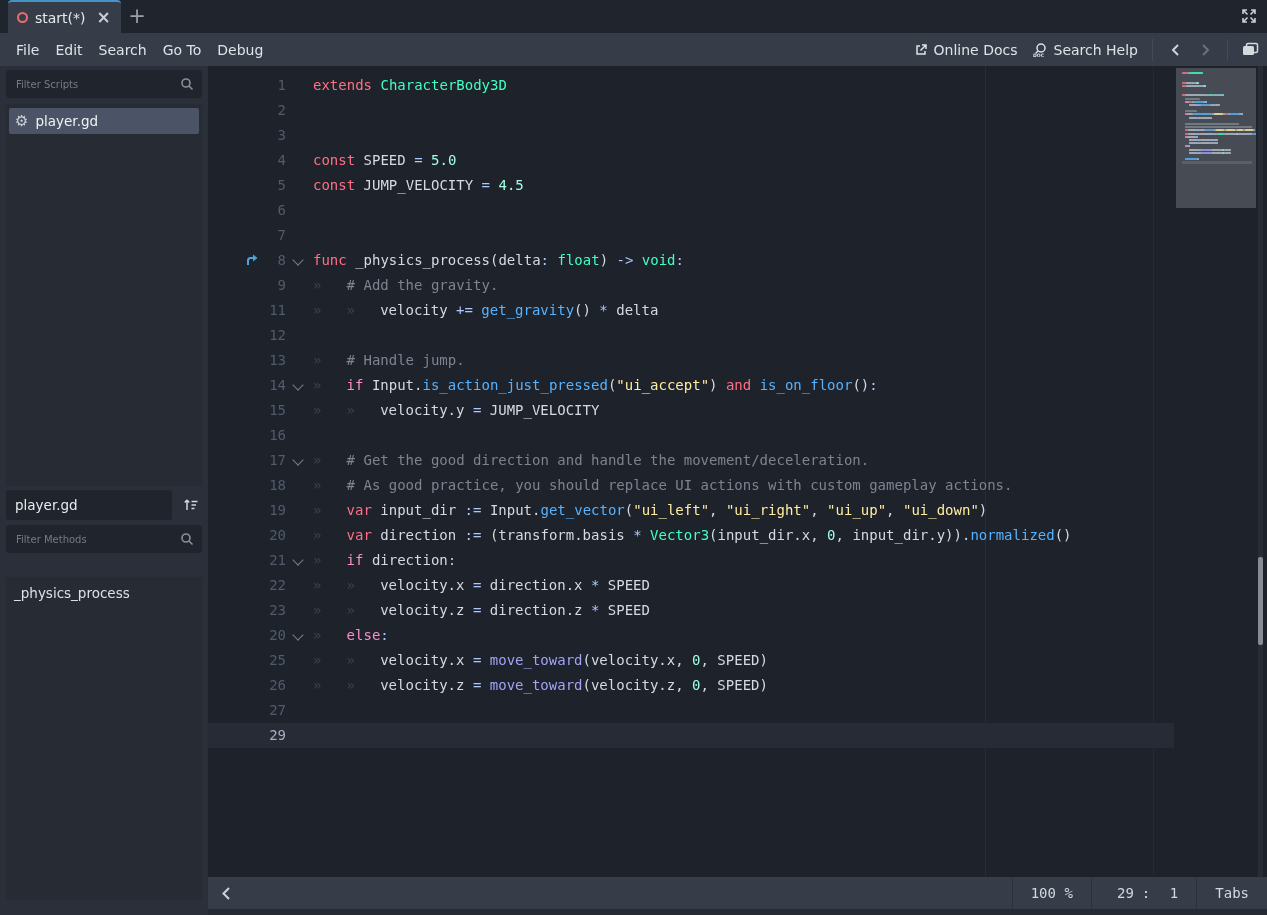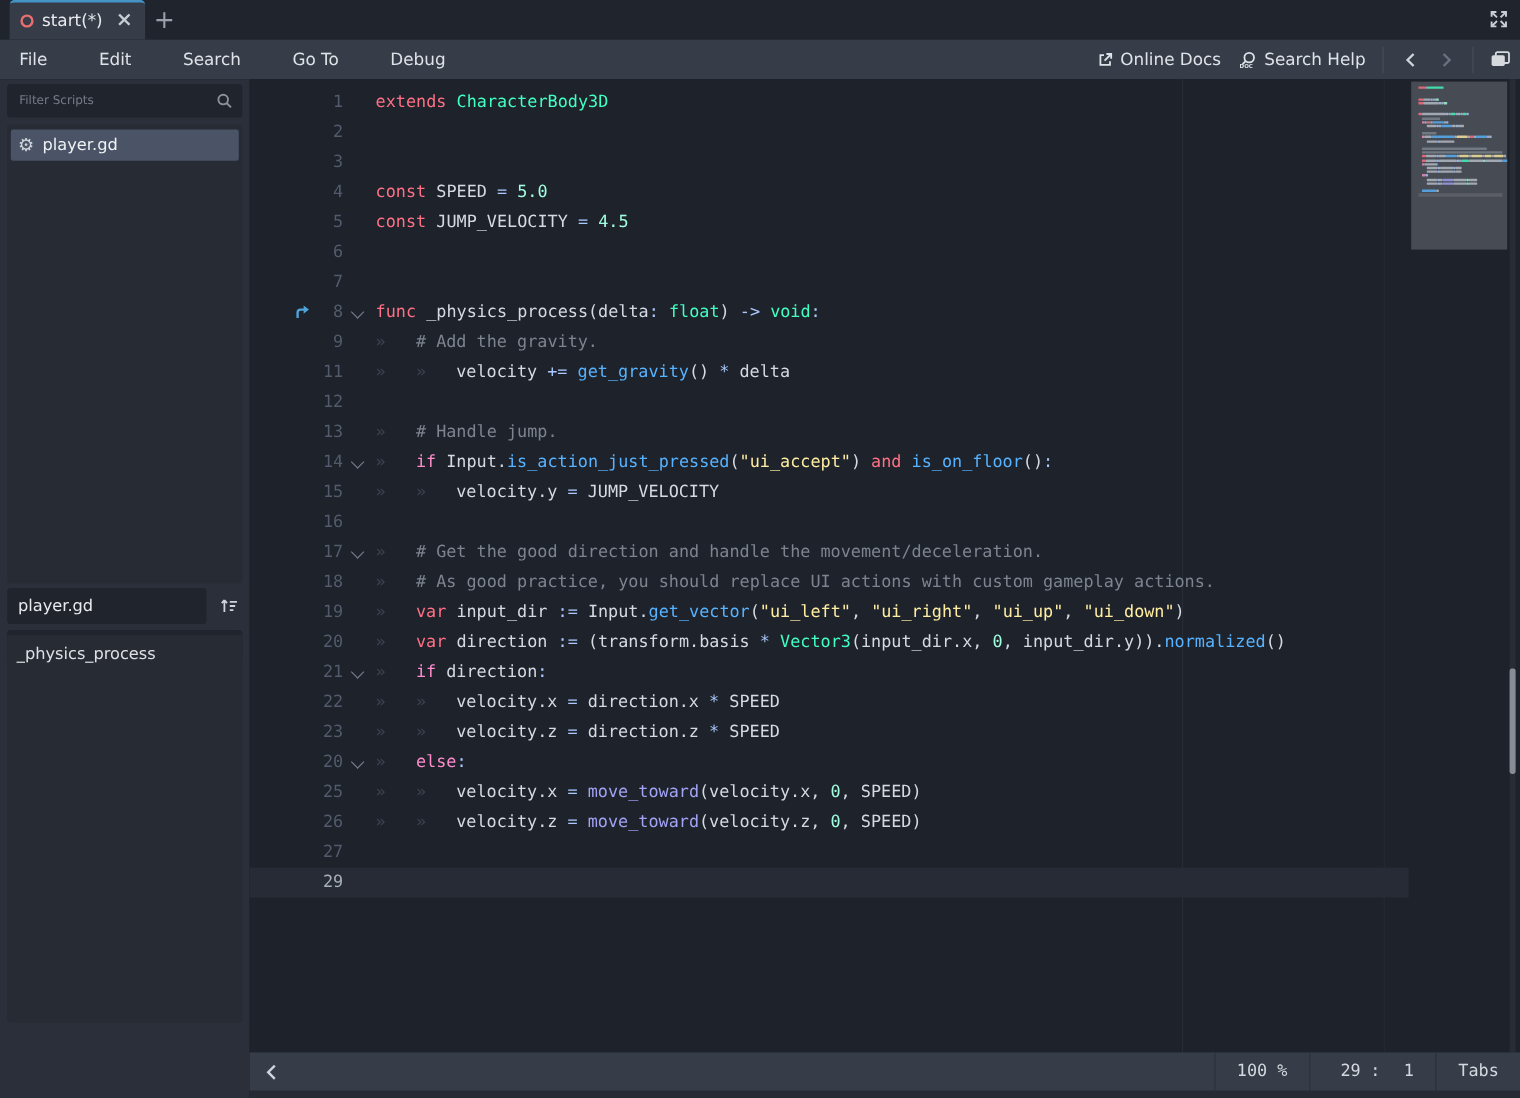--- a/index.html
+++ b/index.html
@@ -15,21 +15,21 @@
   .scene-ring { width:11px; height:11px; border:2.5px solid #ea6e6e; border-radius:50%; }
   .scene-tab .label { color:#e8eaee; font-size:14px; }
   .tab-close { color:#c9cdd4; font-size:17px; font-weight:bold; line-height:1; margin-left:4px; cursor:default; }
   .tab-add { position:absolute; left:124px; top:4px; width:26px; height:26px; color:#9aa0ab;
              font-size:21px; text-align:center; line-height:24px; }
   .fs-btn { position:absolute; right:9px; top:7px; width:18px; height:18px; }
 
   
   .menubar { position:absolute; left:0; top:33px; width:1267px; height:33px; background:#363d49;
              display:flex; align-items:center; color:#dfe2e7; font-size:14px; }
-  .menu-item { padding:0 4px; margin-left:35px; }
+  .menu-item { padding:0 4px; margin-left:8px; }
   .menu-item:first-child { margin-left:12px; }
   .mb-right { position:absolute; right:8px; top:0; height:33px; display:flex; align-items:center; gap:14px; }
   .mb-btn { display:flex; align-items:center; gap:6px; color:#dfe2e7; font-size:14px; }
   .vsep { width:1px; height:22px; background:#454c59; }
   .nav-arrow { width:16px; height:16px; display:flex; align-items:center; justify-content:center; }
 
   
   .sidebar { position:absolute; left:0; top:66px; width:208px; height:849px; background:#2a2f39; }
   .filter { position:absolute; left:6px; width:196px; height:28px; background:#20242d;
             border:1px solid #20242d; border-radius:3px; }
@@ -203,21 +203,21 @@
     </div>
     <div class="filter" style="top:459px;">
       <input placeholder="Filter Methods" style="">
       <span class="mag">
         <svg width="14" height="14" viewBox="0 0 14 14">
             <circle cx="6" cy="6" r="4" stroke="#8a909b" stroke-width="1.6" fill="none"></circle>
             <path d="M9 9 L12.5 12.5" stroke="#8a909b" stroke-width="1.6"></path>
           </svg>
       </span>
     </div>
-    <div class="panel" style="top:463px; height:323px;">
+    <div class="panel" style="top:511px; height:323px;">
       <div class="method-row">_physics_process</div>
     </div>
   </div>
 
   <div class="editor">
     <div class="guideline" style="left:777px;"></div>
     <div class="guideline" style="left:945px; background:rgba(255,255,255,0.035);"></div>
     <div class="code-area">
         <div class="cl"><span class="ln">1</span><span class="fold"></span><span class="codetxt"><span class="tok-kw">extends</span><span class="tok-txt"> </span><span class="tok-type">CharacterBody3D</span></span></div>
         <div class="cl"><span class="ln">2</span><span class="fold"></span><span class="codetxt"></span></div>

